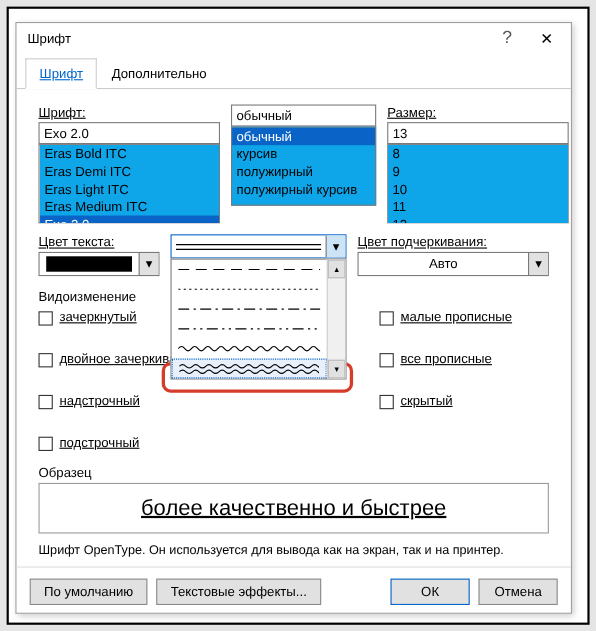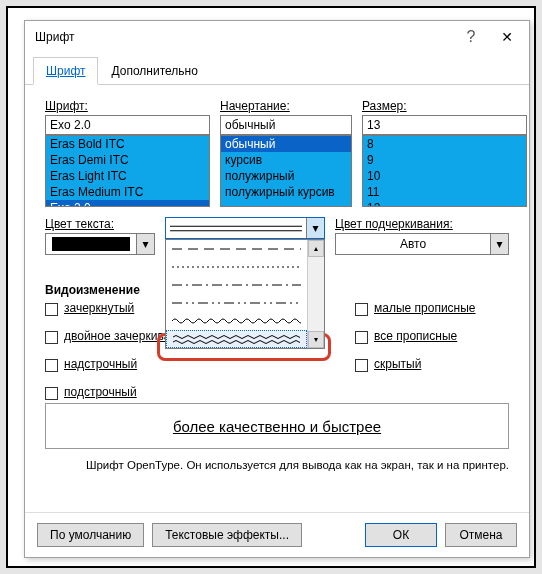--- a/index.html
+++ b/index.html
@@ -1,18 +1,18 @@
 <!DOCTYPE html>
 <html><head>
 <meta charset="utf-8">
 <style>
 * { box-sizing: border-box; margin: 0; padding: 0; font-family: "Segoe UI", Tahoma, sans-serif; font-size: 12px; }
 body { background: #e5e5e5; width: 542px; height: 574px; display: flex; align-items: center; justify-content: center; }
 .outer { width: 530px; height: 562px; background: #fff; border: 2px solid #000; position: relative; }
-.dialog { position: absolute; left: 16px; top: 12px; width: 506px; height: 538px; background: #fff; border: 1px solid #a0a0a0; box-shadow: 2px 2px 6px rgba(0,0,0,.2); display: flex; flex-direction: column; }
+.dialog { position: absolute; left: 6px; top: 12px; width: 506px; height: 538px; background: #fff; border: 1px solid #a0a0a0; box-shadow: 2px 2px 6px rgba(0,0,0,.2); display: flex; flex-direction: column; }
 .titlebar { height: 32px; display: flex; align-items: center; padding: 0 4px 0 10px; }
 .titlebar .title { flex: 1; font-size: 12px; }
 .titlebar .btn { width: 36px; height: 28px; display: flex; align-items: center; justify-content: center; }
 .tabs { display: flex; border-bottom: 1px solid #ccc; padding: 0 8px; margin-top: 4px; }
 .tab { padding: 6px 12px 5px; border: 1px solid transparent; border-bottom: none; cursor: pointer; }
 .tab.active { border-color: #ccc; border-bottom: 2px solid #fff; margin-bottom: -1px; color: #0066cc; text-decoration: underline; }
 .content { flex: 1; padding: 14px 20px 8px; position: relative; }
 .row1 { display: flex; gap: 10px; }
 .col { display: flex; flex-direction: column; }
 .lbl { text-decoration: underline; margin-bottom: 2px; }
@@ -23,29 +23,29 @@
 .fontcol { width: 195px; }
 .stylecol { width: 132px; }
 .sizecol { flex: 1; }
 .row2 { display: flex; gap: 10px; margin-top: 10px; position: relative; }
 .combo { border: 1px solid #7a7a7a; height: 22px; display: flex; align-items: center; background: #fff; }
 .combo .val { flex: 1; padding: 0 4px; display: flex; align-items: center; justify-content: center; height: 100%; }
 .combo .arrow { width: 18px; height: 100%; background: #e1e1e1; border-left: 1px solid #7a7a7a; display: flex; align-items: center; justify-content: center; }
 .colorcol { width: 110px; }
 .undercol { width: 160px; }
 .undcolorcol { flex: 1; }
-.section-title { margin-top: 28px; font-weight: bold; }
+.section-title { margin-top: 12px; }
 .checks { display: flex; margin-top: 4px; }
-.checkcol { display: flex; flex-direction: column; gap: 12px; }
+.checkcol { display: flex; flex-direction: column; gap: 22px; }
 .check { display: flex; align-items: center; gap: 6px; }
 .check .box { width: 13px; height: 13px; border: 1px solid #333; background: #fff; }
 .sample-lbl { margin-top: 12px; }
 .sample-box { border: 1px solid #999; height: 46px; margin-top: 2px; display: flex; align-items: center; justify-content: center; }
-.sample-box span { font-size: 15px; text-decoration: underline; }
-.hint { text-align: right; margin-top: 10px; font-size: 11.5px; }
+.sample-box span { font-size: 20px; text-decoration: underline; }
+.hint { text-align: left; margin-top: 10px; font-size: 11.5px; }
 .footer { border-top: 1px solid #ddd; padding: 10px 12px; display: flex; gap: 8px; align-items: center; }
 .footer .spacer { flex: 1; }
 .btnf { border: 1px solid #8a8a8a; background: #e1e1e1; height: 24px; padding: 0 12px; min-width: 72px; cursor: pointer; }
 .btnf.primary { border: 1px solid #0066cc; margin-left: 36px; }
 
 .dropdown { position: absolute; left: 120px; top: 22px; width: 160px; background: #fff; border: 1px solid #7a7a7a; z-index: 10; display: flex; }
 .ddlist { flex: 1; }
 .ditem { height: 18px; padding: 2px 6px; display: flex; align-items: center; }
 .ditem svg { width: 100%; height: 10px; }
 .dd-scroll { width: 17px; background: #f0f0f0; border-left: 1px solid #ccc; display: flex; flex-direction: column; }
@@ -82,21 +82,20 @@
         <input class="textbox" value="Exo 2.0" style="">
         <div class="listbox">
           <div>Eras Bold ITC</div>
           <div>Eras Demi ITC</div>
           <div>Eras Light ITC</div>
           <div>Eras Medium ITC</div>
           <div class="sel">Exo 2.0</div>
         </div>
       </div>
       <div class="col stylecol">
-        <div class="lbl">Начертание:</div>
         <input class="textbox" value="обычный" style="">
         <div class="listbox">
           <div class="sel">обычный</div>
           <div>курсив</div>
           <div>полужирный</div>
           <div>полужирный курсив</div>
         </div>
       </div>
       <div class="col sizecol">
         <div class="lbl">Размер:</div>
@@ -212,20 +211,21 @@
               <span class="box"></span>
               <span class="lbl">все прописные</span>
             </label>
         <label class="check">
               <span class="box"></span>
               <span class="lbl">скрытый</span>
             </label>
       </div>
     </div>
 
+    <div class="sample-lbl">Образец</div>
     <div class="sample-box">
       <span>более качественно и быстрее</span>
     </div>
     <div class="hint">Шрифт OpenType. Он используется для вывода как на экран, так и на принтер.</div>
   </div>
 
   <div class="footer">
     <button class="btnf">По умолчанию</button>
     <button class="btnf">Текстовые эффекты...</button>
     <div class="spacer"></div>

